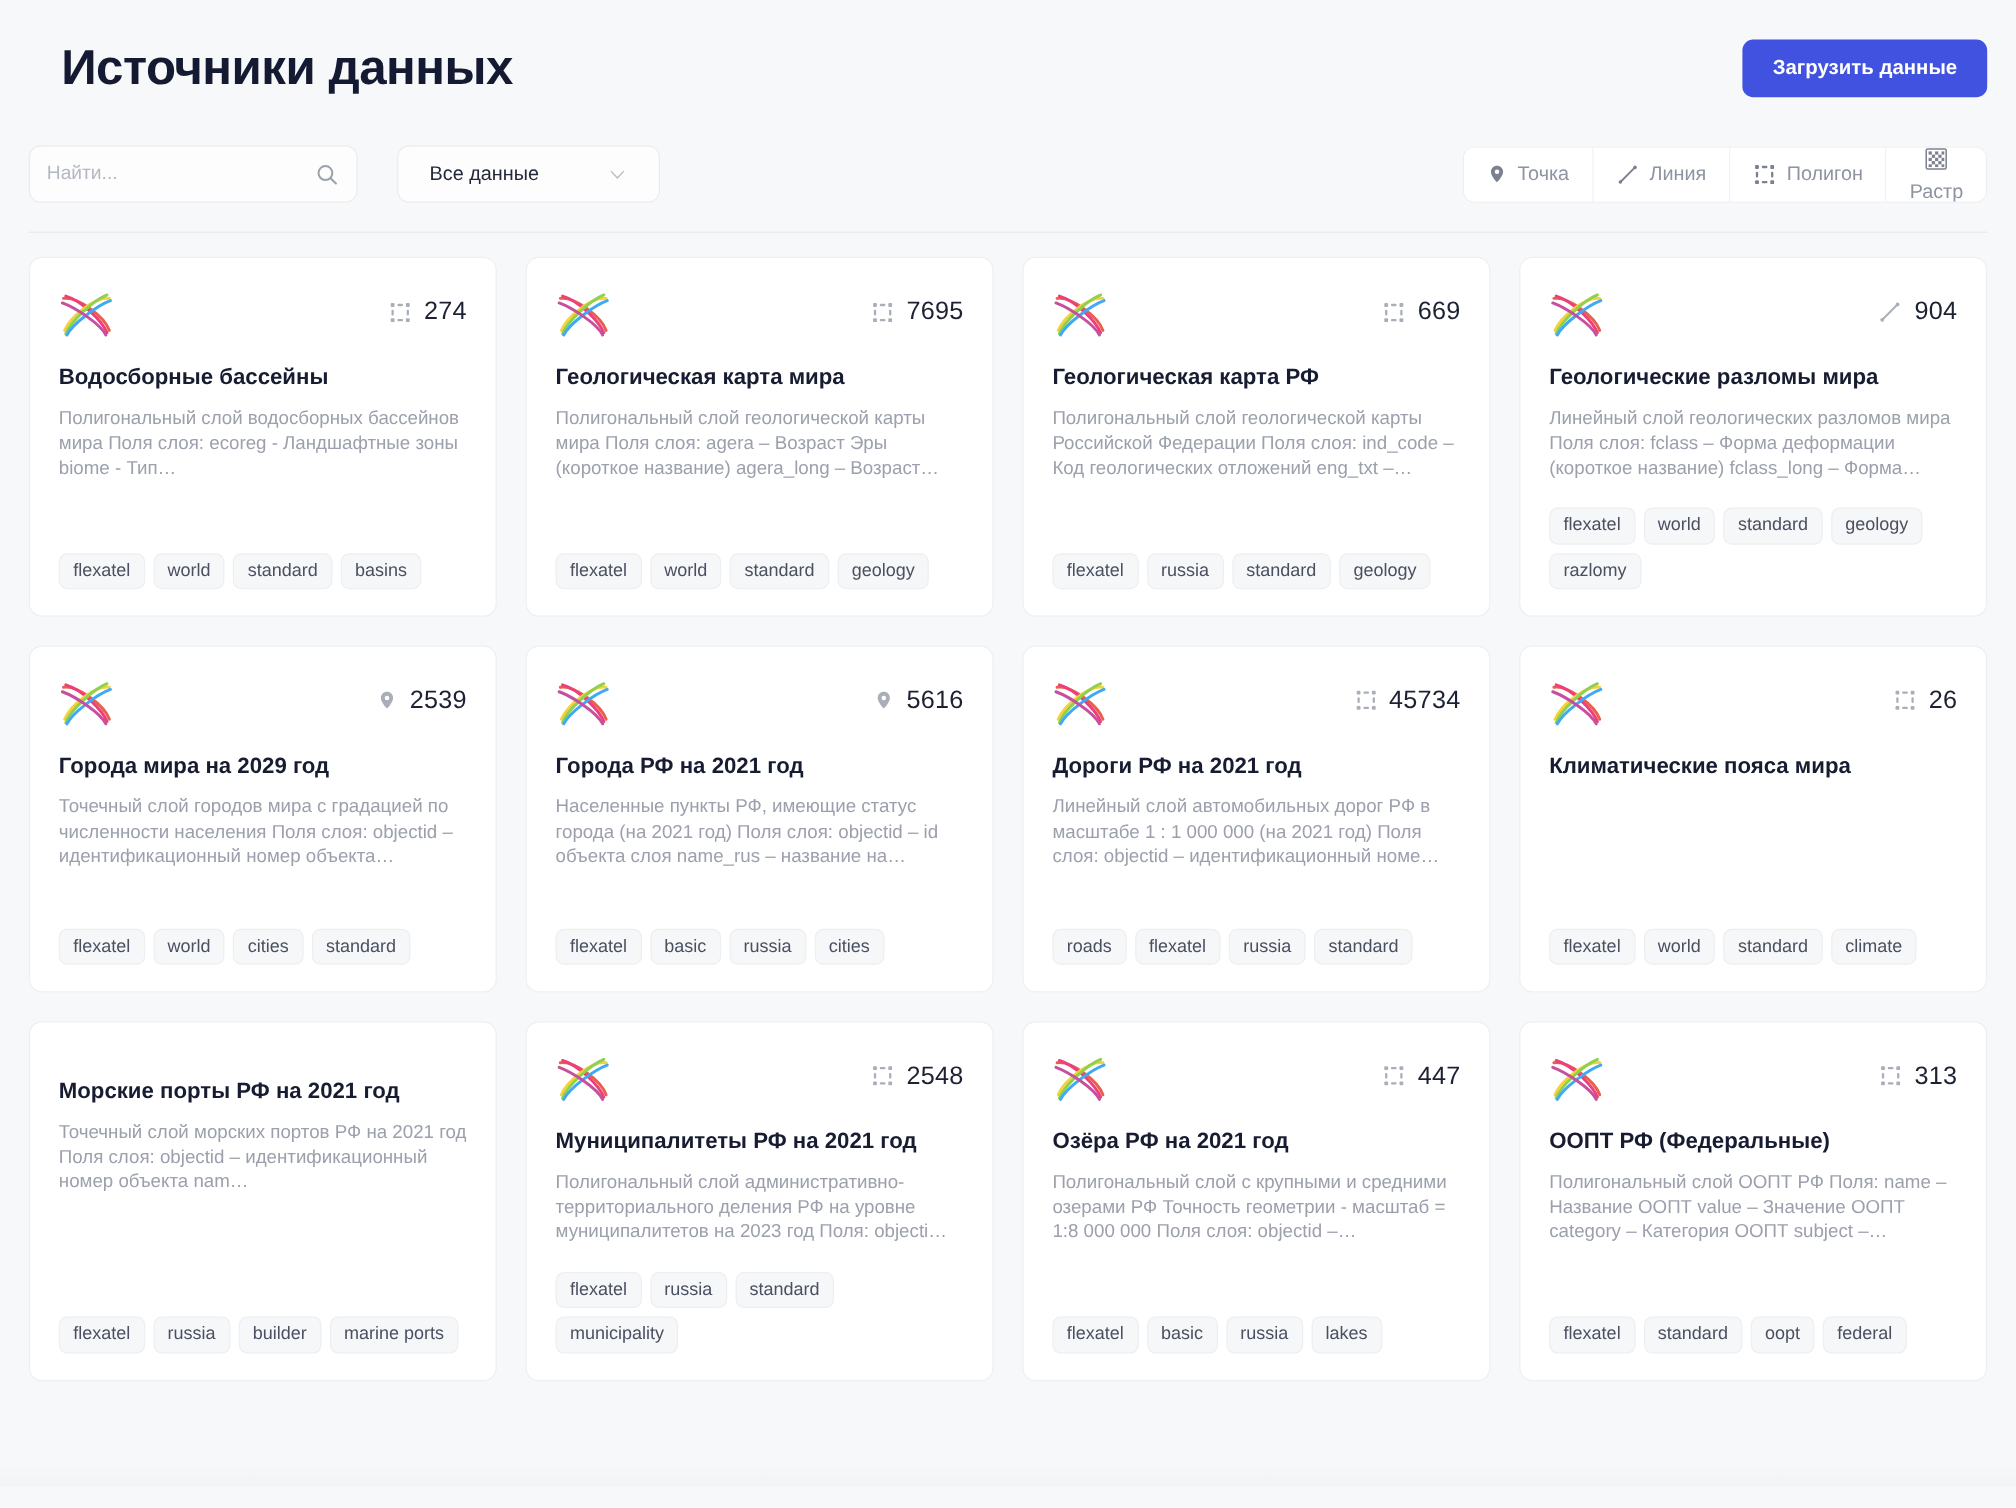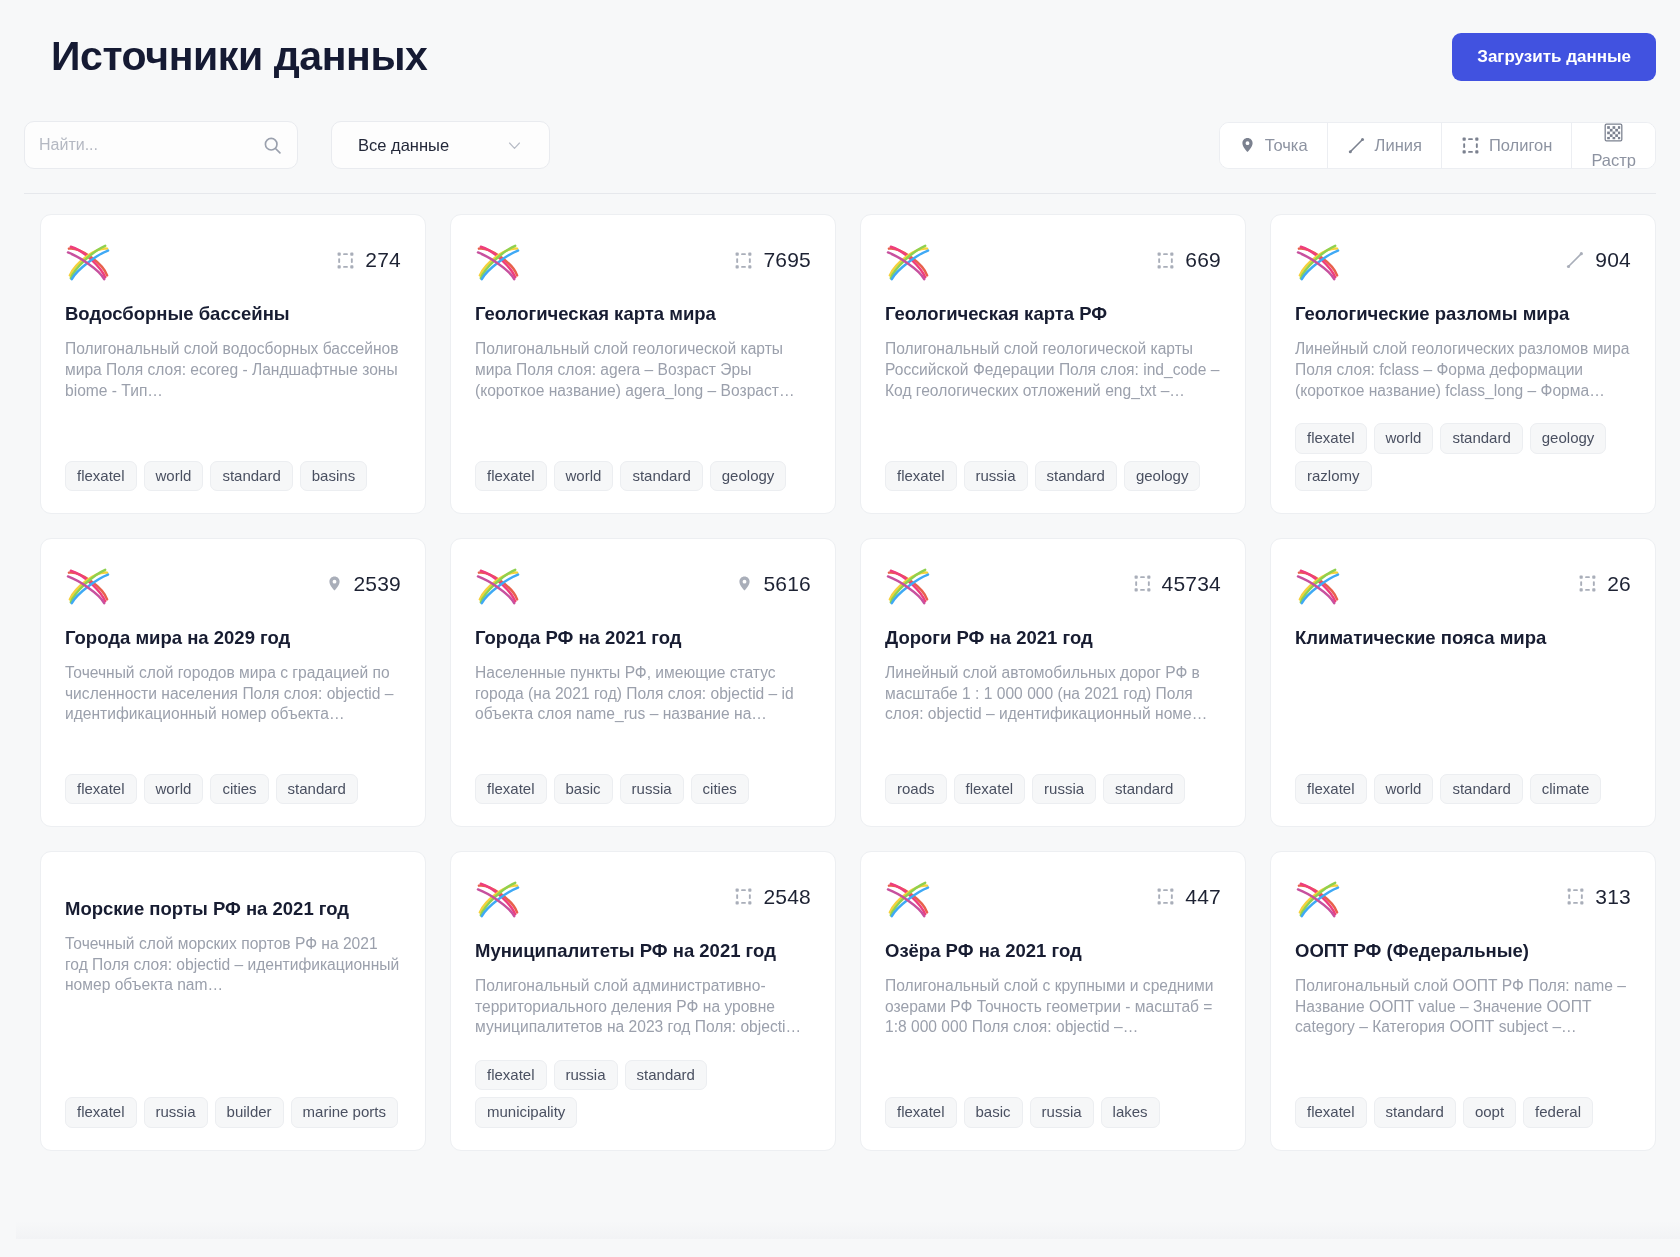--- a/index.html
+++ b/index.html
@@ -128,21 +128,20 @@
   }
   .geom-btn:last-child { border-right: none; flex-direction: column; }
   .geom-btn .g-ico { display: flex; align-items: center; color: #7b818f; }
 
   
   .grid-wrap {
     padding: 20px 24px 0 24px;
     height: 1045px;
     overflow: hidden;
     position: relative;
-    margin-left: 16px;
   }
   .grid {
     display: grid;
     grid-template-columns: repeat(4, 1fr);
     gap: 24px;
   }
 
   .card {
     background: #ffffff;
     border: 1px solid #edeff2;

